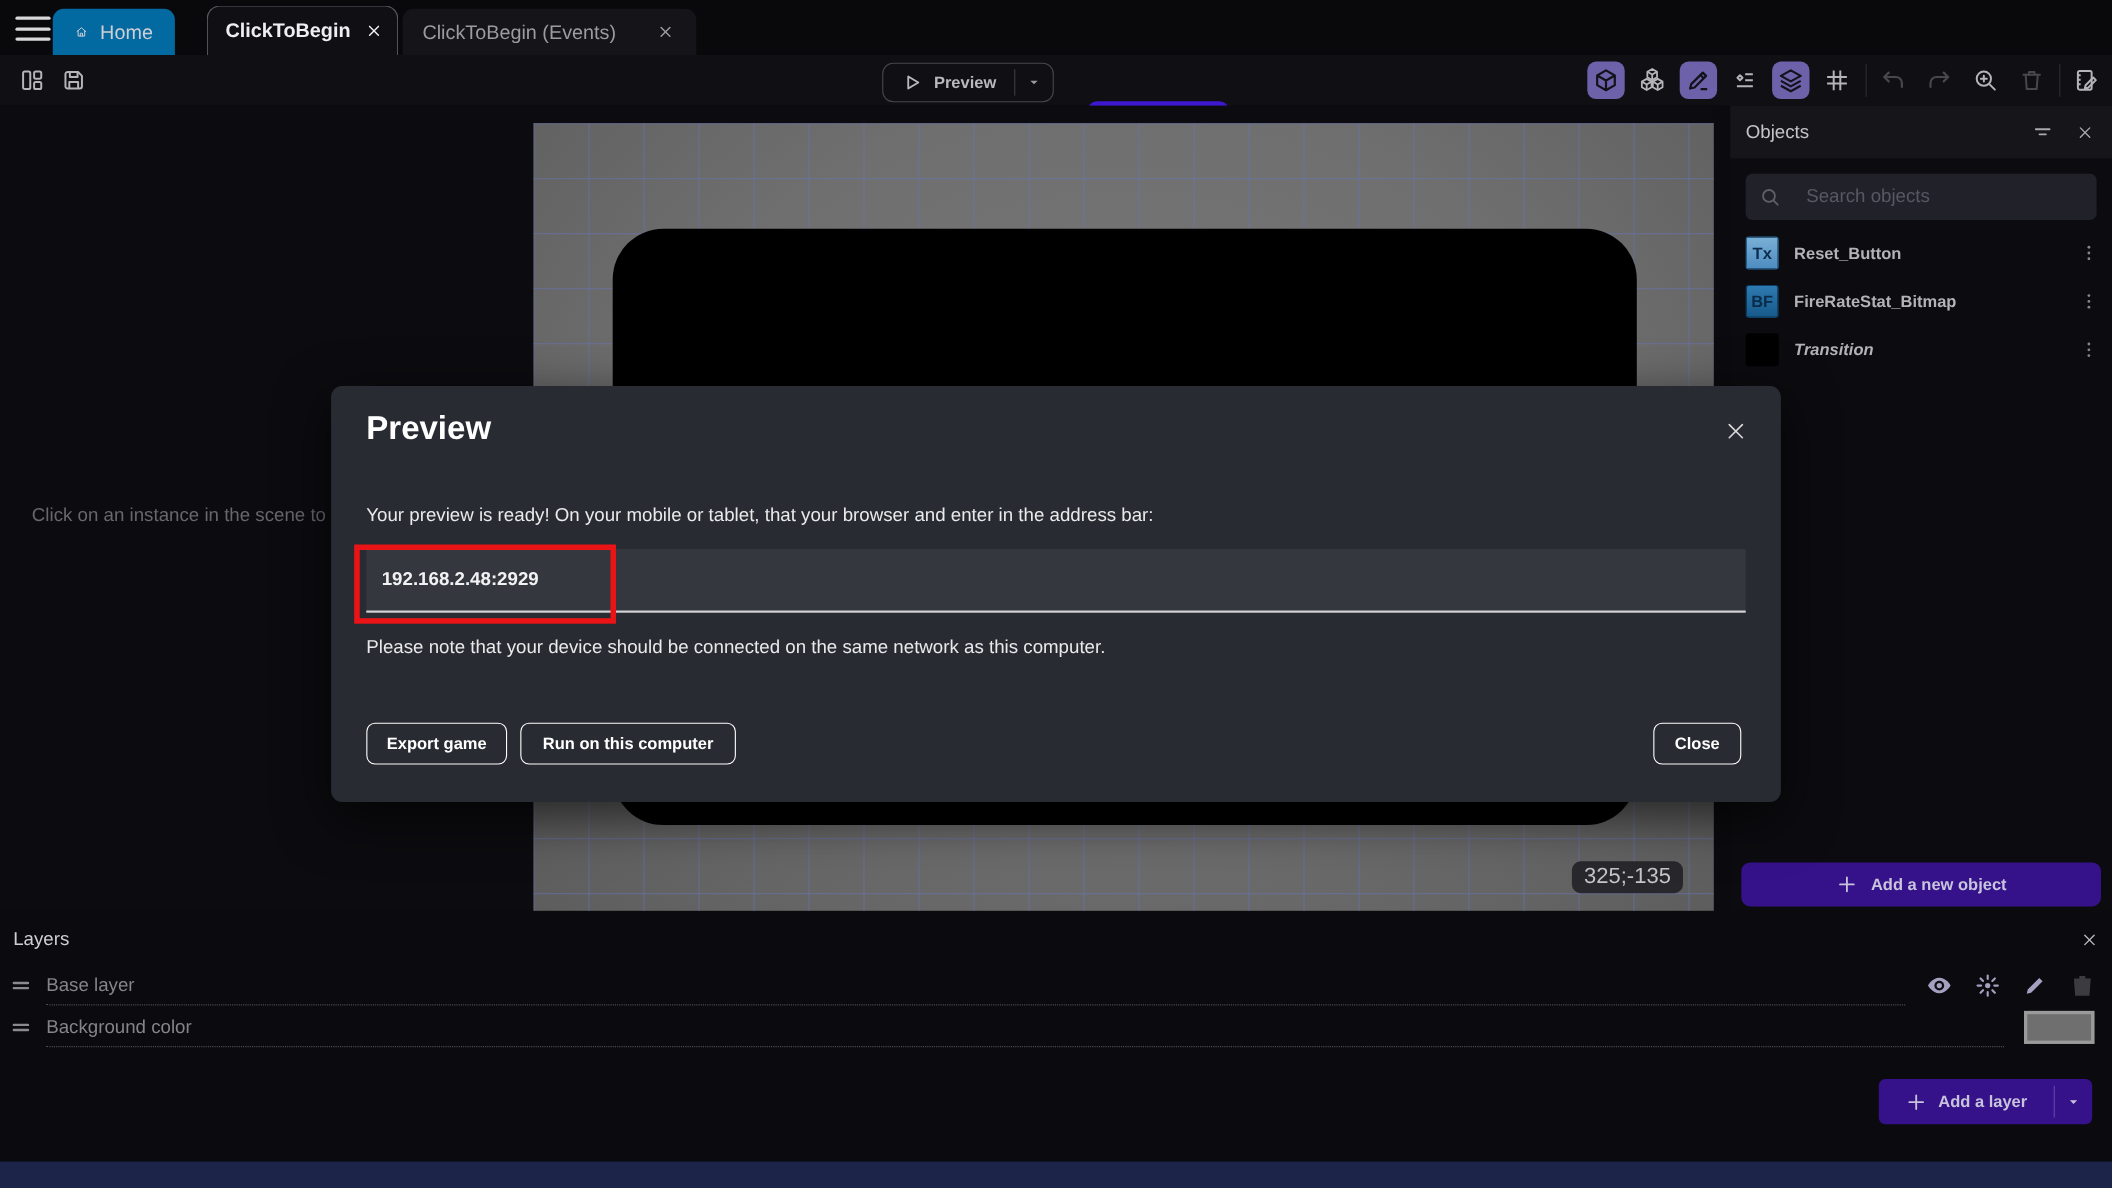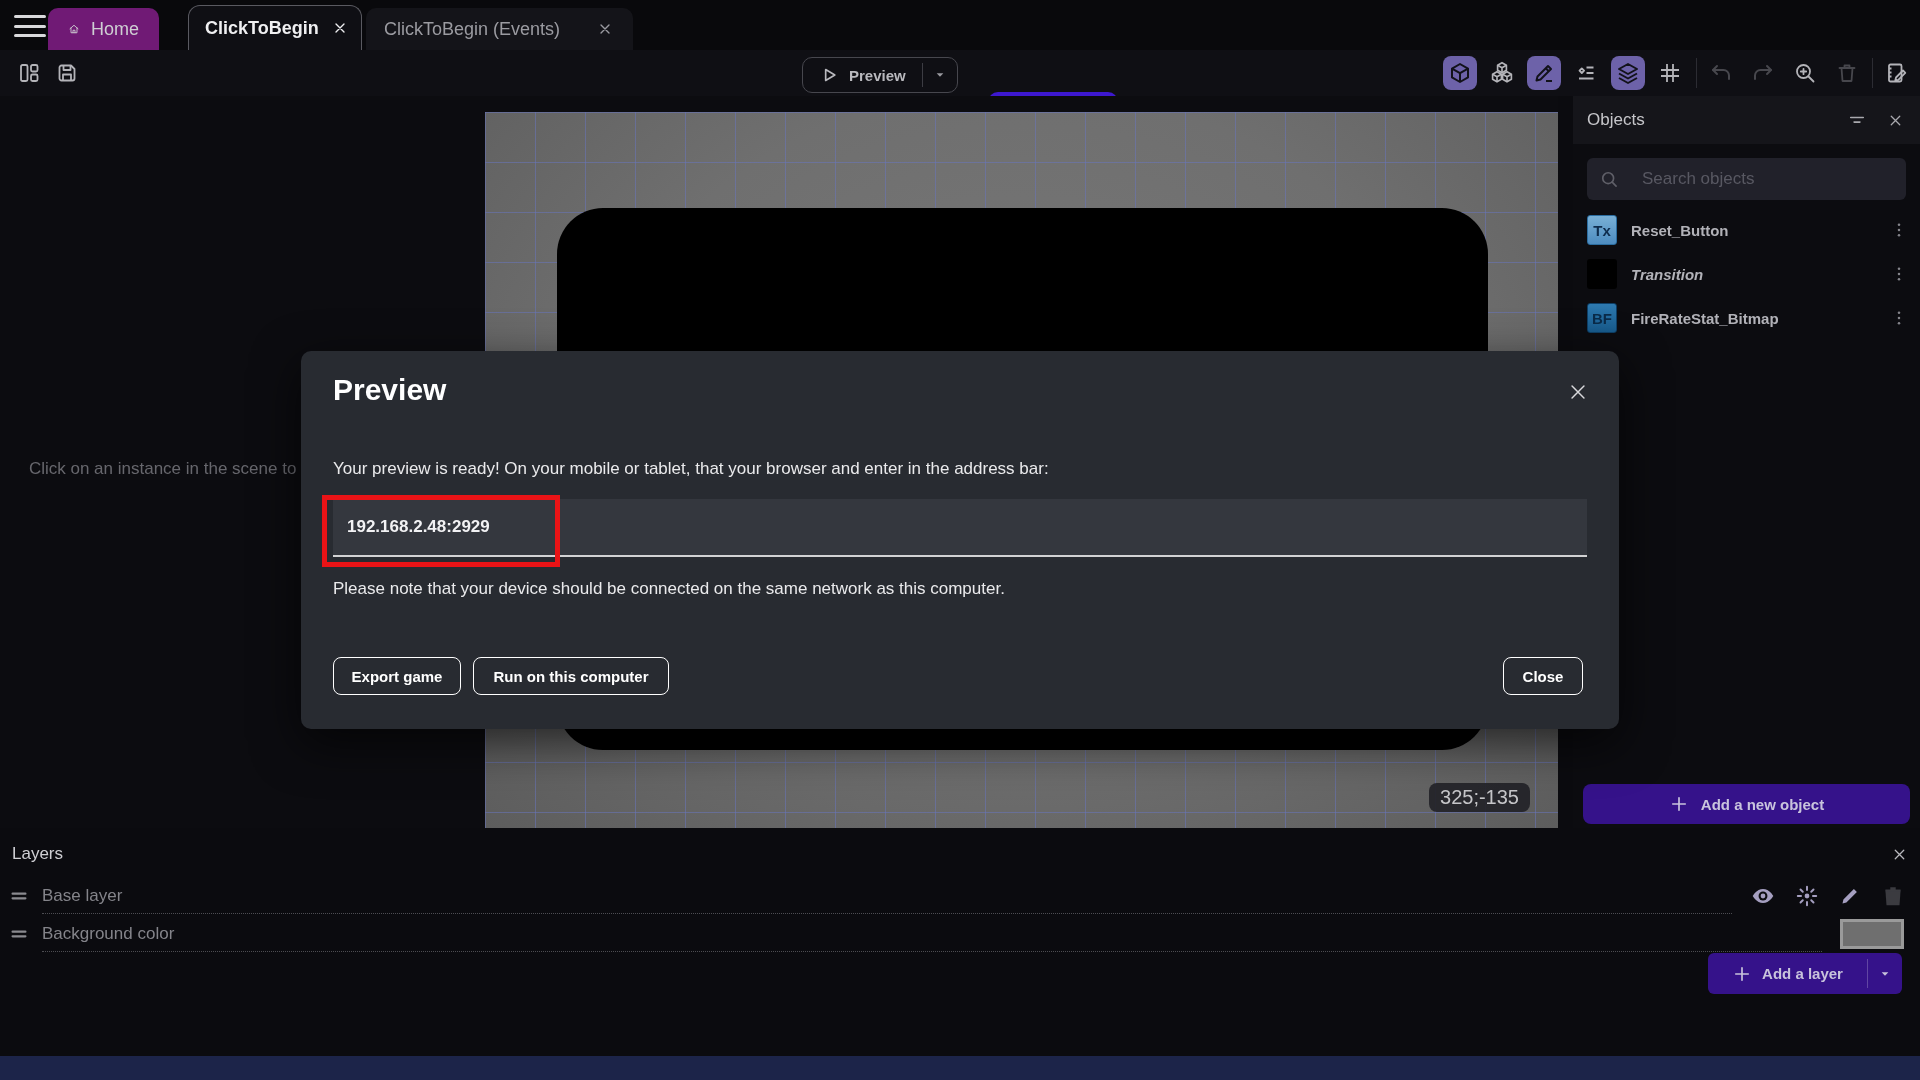--- a/index.html
+++ b/index.html
@@ -10,21 +10,21 @@
     font-family:"Liberation Sans", sans-serif;
     -webkit-font-smoothing:antialiased;
   }
   svg { display:block; }
 
   
   .tabbar { position:absolute; left:0; top:0; width:1920px; height:50px; background:#09090c; }
   .hamburger { position:absolute; left:12px; top:13px; width:36px; height:26px; display:flex; flex-direction:column; justify-content:space-between; padding:2px 2px; cursor:pointer; background:none; border:none; }
   .hamburger span { display:block; height:3px; border-radius:2px; background:#d9d9dc; }
   .tab { position:absolute; top:8px; height:42px; display:flex; align-items:center; gap:11px; border-radius:10px 10px 0 0; font-size:18px; cursor:pointer; }
-  .tab-home { left:48px; width:111px; background:#701a75; color:#cfcfd3; padding:0 20px; }
+  .tab-home { left:48px; width:111px; background:#0369a1; color:#cfcfd3; padding:0 20px; }
   .tab-active { left:188px; top:5px; height:45px; width:174px; background:#0f0f14; border:1px solid #5a5a61; border-bottom:none; border-radius:12px 12px 0 0; color:#efeff1; font-weight:700; padding:0 16px; z-index:3; }
   .tab-events { left:366px; width:267px; background:#141419; color:#9b9ba1; padding:0 18px; }
   .tab .xbtn { margin-left:auto; }
   .xbtn { background:none; border:none; cursor:pointer; color:inherit; display:flex; align-items:center; justify-content:center; padding:2px; }
 
   
   .toolbar { position:absolute; left:0; top:50px; width:1920px; height:46px; background:#0f0f14; }
   .tbtn { position:absolute; width:34px; height:34px; top:6px; display:flex; align-items:center; justify-content:center; background:none; border:none; border-radius:8px; color:#b4b4b9; cursor:pointer; }
   .tbtn.active { background:#6d62a9; color:#12121a; }
   .tbtn.dim { color:#47474d; }
@@ -79,21 +79,21 @@
   .layer-row { position:absolute; left:0; right:8px; height:36px; display:flex; align-items:center; cursor:pointer; }
   .row-base { top:38px; }
   .row-bg { top:76px; }
   .drag-handle { width:30px; margin-left:8px; color:#8a8a8f; flex:none; background:none; border:none; cursor:grab; }
   .layer-line { flex:1; align-self:stretch; display:flex; align-items:center; border-bottom:1px dotted #4d4d52; margin-left:4px; }
   .layer-label { font-size:17px; color:#84848a; }
   .layer-actions { display:flex; align-items:center; gap:18px; padding:0 6px 0 18px; }
   .lact { background:none; border:none; cursor:pointer; color:#a59fc0; padding:0; }
   .lact.dim { color:#3b3b40; }
   .color-swatch { width:64px; height:30px; background:#6f6f6f; border:3px solid #9a9a9a; cursor:pointer; margin-right:2px; }
-  .add-layer { position:absolute; left:1708px; top:113px; width:194px; height:41px; border:none; border-radius:6px; background:#35128a; display:flex; align-items:stretch; cursor:pointer; padding:0; }
+  .add-layer { position:absolute; left:1708px; top:141px; width:194px; height:41px; border:none; border-radius:6px; background:#35128a; display:flex; align-items:stretch; cursor:pointer; padding:0; }
   .add-layer-main { flex:1; display:flex; align-items:center; justify-content:center; gap:10px; color:#c8c3dc; font-size:15px; font-weight:700; }
   .add-layer-sep { width:1px; background:rgba(255,255,255,.22); margin:6px 0; }
   .add-layer-caret { width:34px; display:flex; align-items:center; justify-content:center; color:#c8c3dc; }
 
   .bottom-strip { position:absolute; left:0; top:1056px; width:1920px; height:24px; background:#1c2449; }
 
   
   .dialog { position:absolute; left:301px; top:351px; width:1318px; height:378px; background:#282b31; border-radius:10px; box-shadow:0 14px 48px rgba(0,0,0,.65); z-index:40; }
   .dialog-title { position:absolute; left:32px; top:22px; font-size:30px; font-weight:800; color:#ffffff; }
   .dialog-close { position:absolute; right:28px; top:28px; color:#d9d9dc; }
@@ -303,41 +303,41 @@
       <span class="obj-label">Reset_Button</span>
       <button class="obj-menu">
         <svg width="18" height="18" viewBox="0 0 24 24" fill="currentColor">
             <circle cx="12" cy="5" r="1.7"></circle>
             <circle cx="12" cy="12" r="1.7"></circle>
             <circle cx="12" cy="19" r="1.7"></circle>
           </svg>
       </button>
     </div>
     <div class="obj-row">
+      <div class="obj-icon icon-bitmap">BF</div>
+      <span class="obj-label">FireRateStat_Bitmap</span>
+      <button class="obj-menu">
+        <svg width="18" height="18" viewBox="0 0 24 24" fill="currentColor">
+            <circle cx="12" cy="5" r="1.7"></circle>
+            <circle cx="12" cy="12" r="1.7"></circle>
+            <circle cx="12" cy="19" r="1.7"></circle>
+          </svg>
+      </button>
+    </div>
+    <div class="obj-row">
       <div class="obj-icon icon-black"></div>
       <span class="obj-label italic">Transition</span>
       <button class="obj-menu">
         <svg width="18" height="18" viewBox="0 0 24 24" fill="currentColor">
             <circle cx="12" cy="5" r="1.7"></circle>
             <circle cx="12" cy="12" r="1.7"></circle>
             <circle cx="12" cy="19" r="1.7"></circle>
           </svg>
       </button>
     </div>
-    <div class="obj-row">
-      <div class="obj-icon icon-bitmap">BF</div>
-      <span class="obj-label">FireRateStat_Bitmap</span>
-      <button class="obj-menu">
-        <svg width="18" height="18" viewBox="0 0 24 24" fill="currentColor">
-            <circle cx="12" cy="5" r="1.7"></circle>
-            <circle cx="12" cy="12" r="1.7"></circle>
-            <circle cx="12" cy="19" r="1.7"></circle>
-          </svg>
-      </button>
-    </div>
   </div>
   <button class="add-object">
     <svg width="20" height="20" viewBox="0 0 24 24" fill="none" stroke="currentColor" stroke-width="2" stroke-linecap="round">
         <path d="M12 4.5v15M4.5 12h15"></path>
       </svg>
     <span>Add a new object</span>
   </button>
 </div>
 
 <div class="layers">

